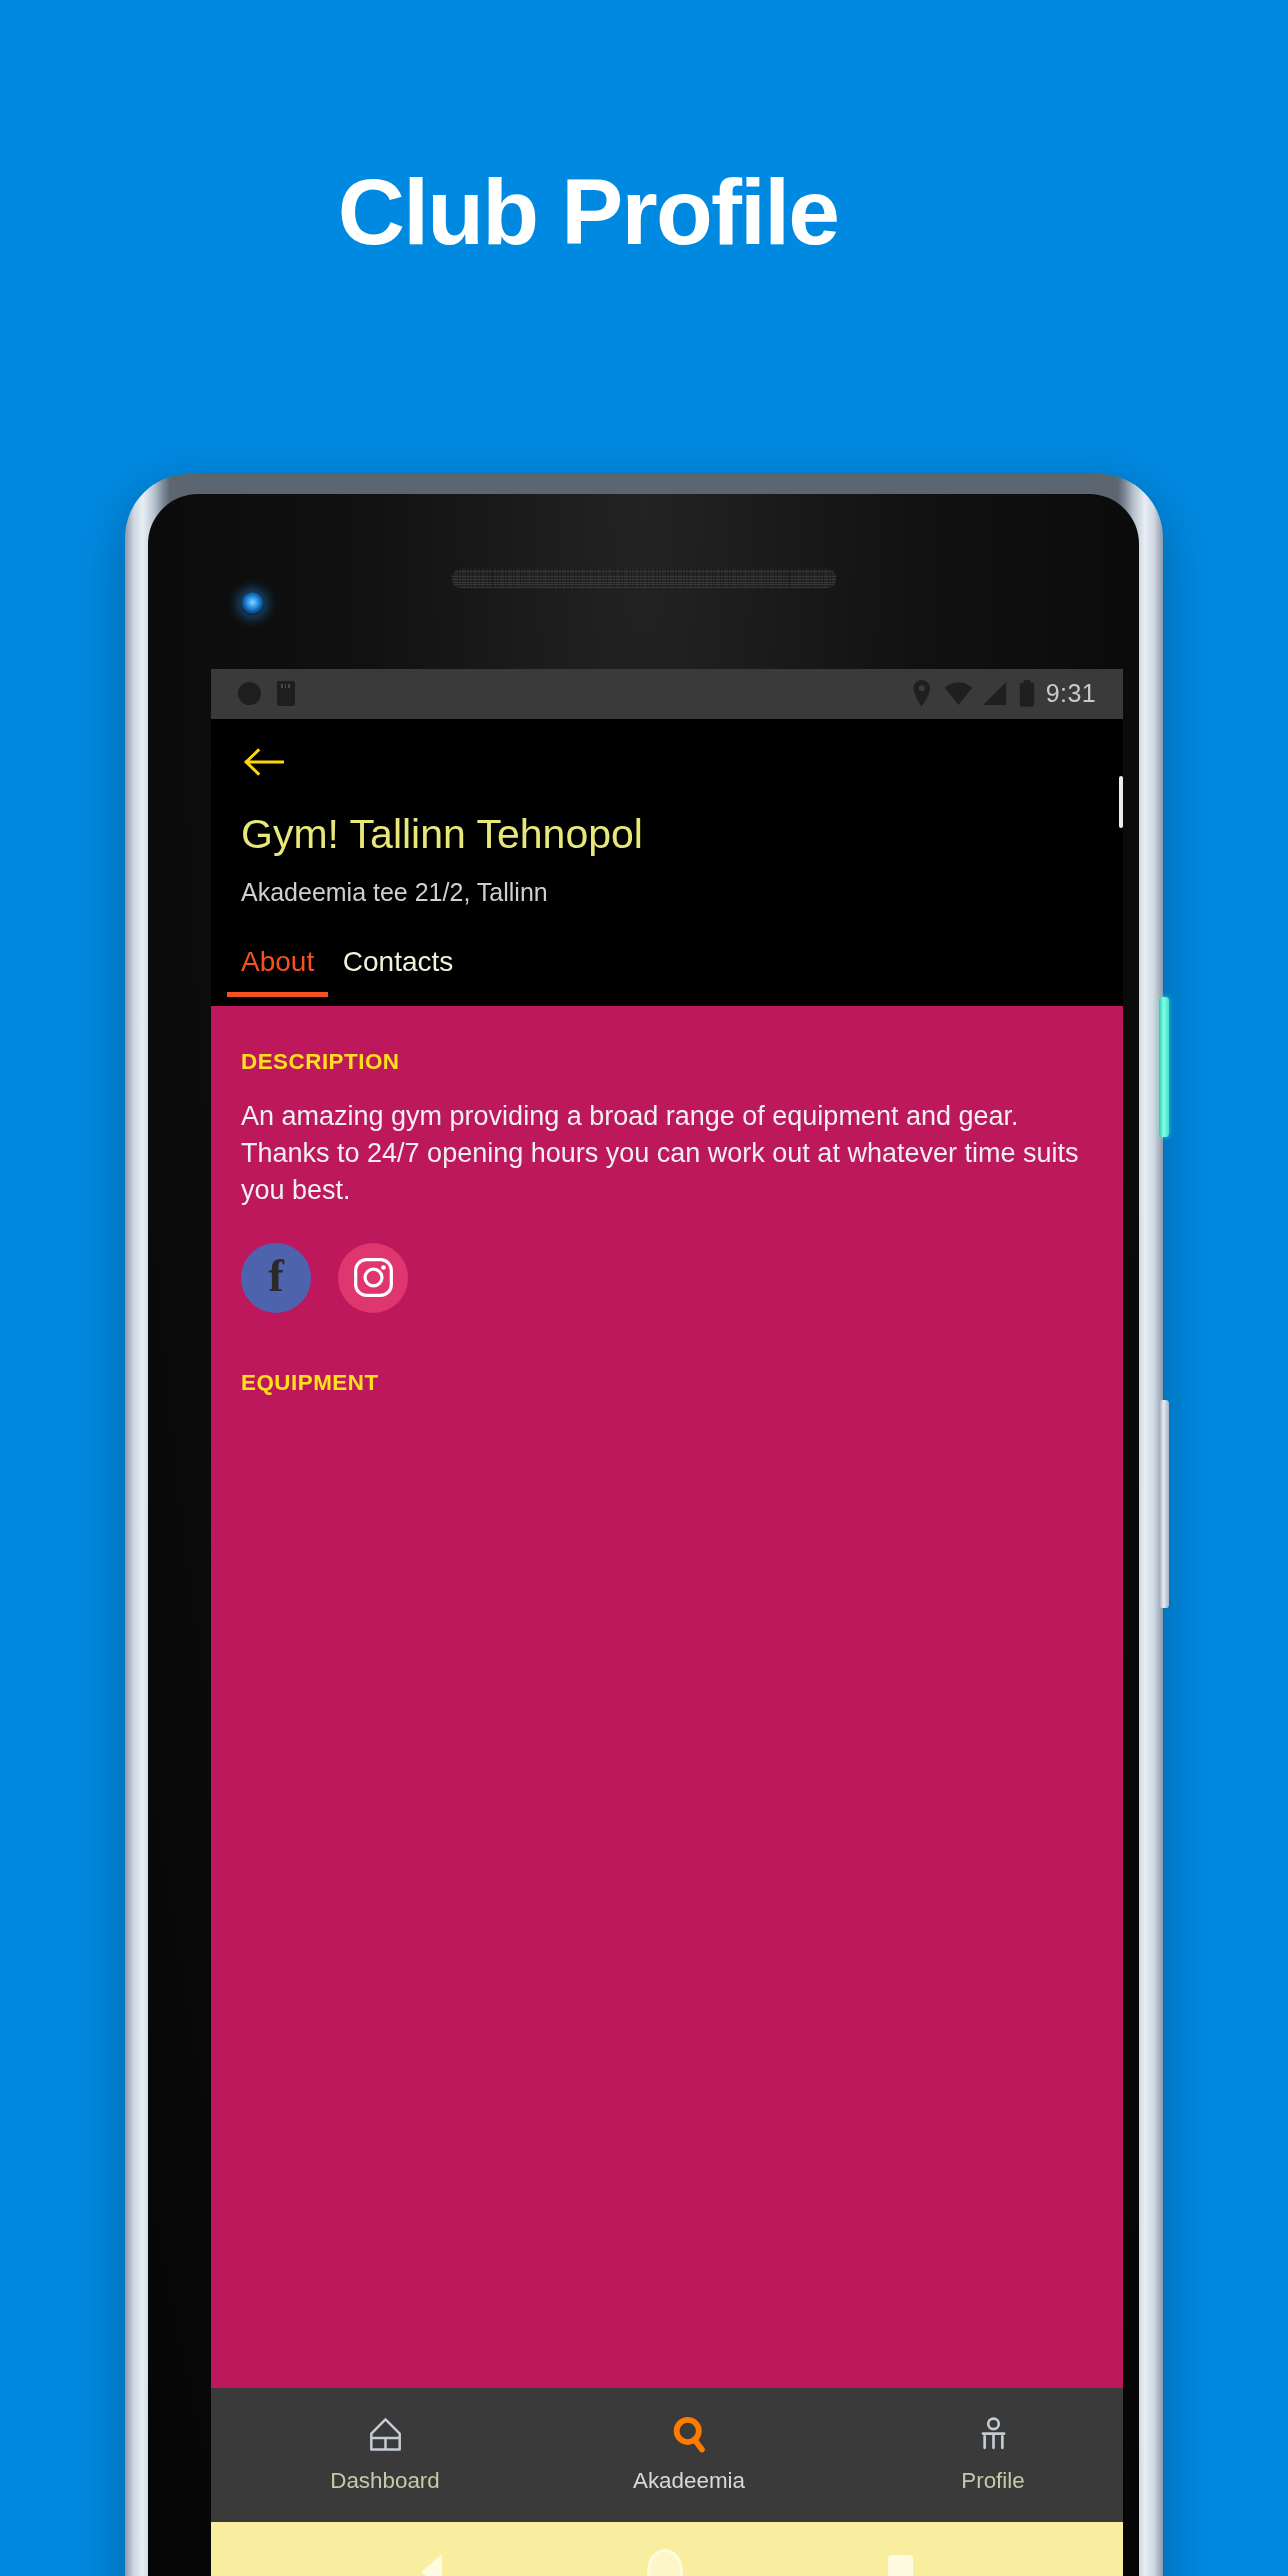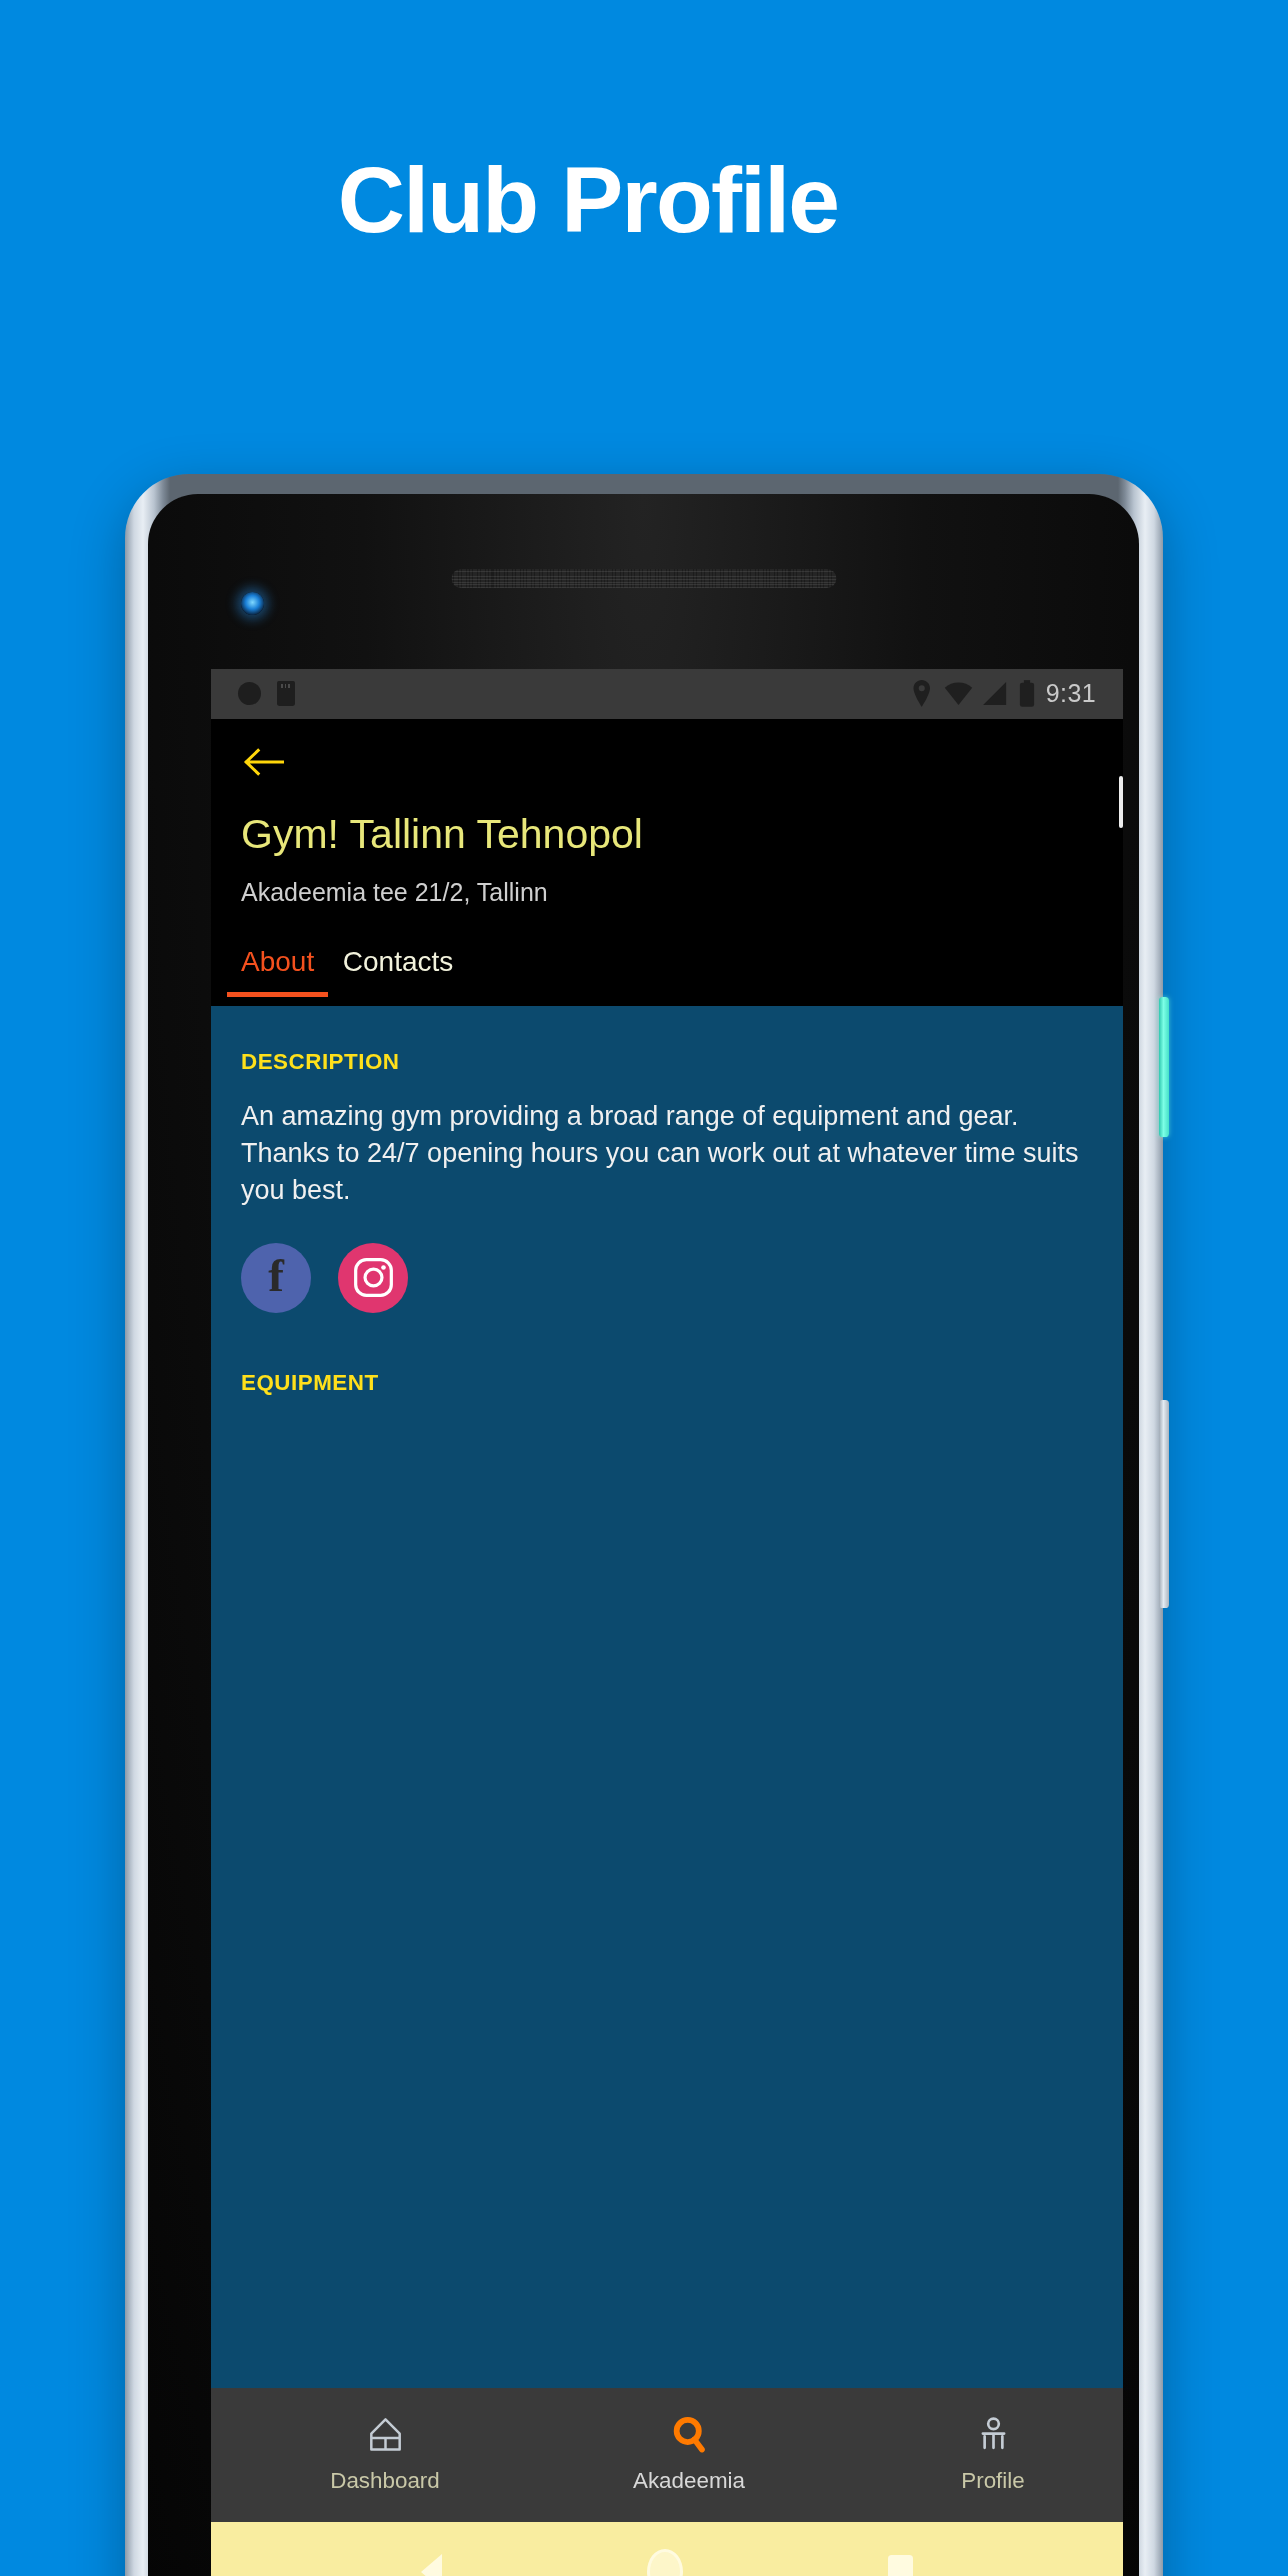--- a/index.html
+++ b/index.html
@@ -11,21 +11,21 @@
     width: 1288px;
     height: 2576px;
     overflow: hidden;
     font-family: "Liberation Sans", sans-serif;
     position: relative;
   }
 
   
   .page-heading {
     position: absolute;
-    top: 154px;
+    top: 166px;
     left: 0;
     width: 1176px;
     text-align: center;
     color: #ffffff;
     font-size: 93px;
     font-weight: bold;
     letter-spacing: -1.8px;
     line-height: 1;
     font-family: "Liberation Sans", sans-serif;
   }
@@ -210,21 +210,21 @@
     position: absolute;
     left: 0; right: 0; bottom: 0;
     height: 5.4px;
     background: #f4511e;
   }
   .tab.inactive { color: #f2f2dc; }
 
   
   .content {
     flex: 1 1 auto;
-    background: #0c4a6e;
+    background: #be185d;
     padding: 0 30px;
     overflow: hidden;
   }
   .section-label {
     color: #ffe01b;
     font-size: 22.4px;
     font-weight: bold;
     letter-spacing: 0.5px;
     margin-top: 43px;
     font-family: "Liberation Sans", sans-serif;

